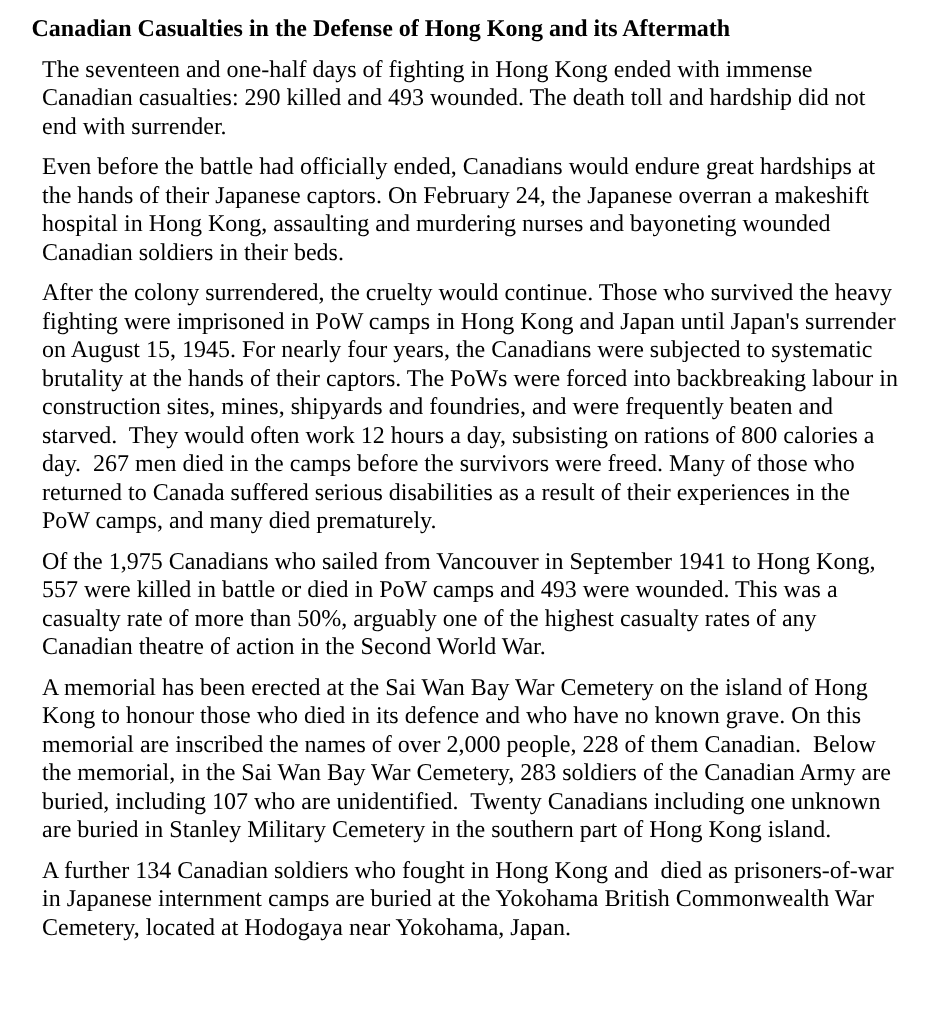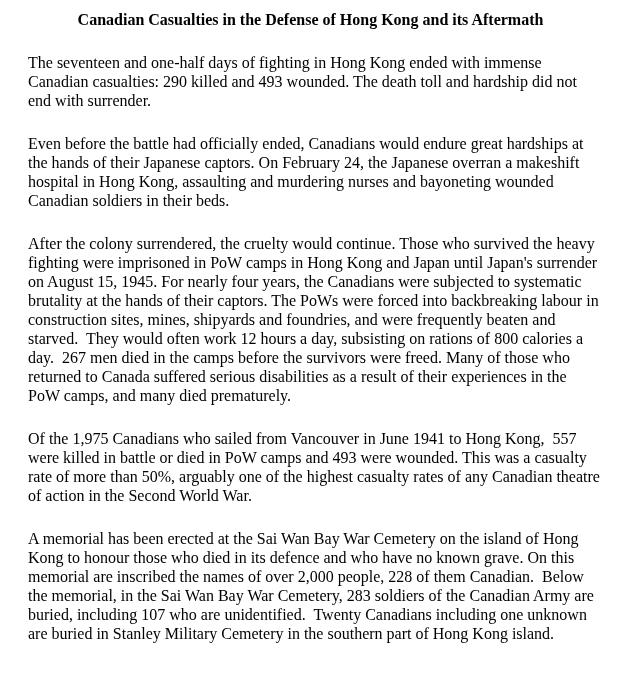--- a/index.html
+++ b/index.html
@@ -15,37 +15,38 @@
     background: #ffffff;
     color: #000000;
     font-family: "Liberation Serif", "DejaVu Serif", serif;
     font-size: 16px;
     padding: 8px 21px 0 28px;
     overflow: hidden;
   }
   .doc-title {
     font-size: 16px;
     font-weight: bold;
-    text-align: center;
+    text-align: left;
     margin: 2px 0 0 0;
     line-height: 19px;
     
     margin-left: -7px;
   }
   .doc-body p {
-    margin: 24px 0 0 0;
+    margin: 8px 0 0 0;
     line-height: 19px;
     white-space: pre-wrap; 
   }
 </style>
 </head>
 <body>
 
 <div class="page">
   <h1 class="doc-title">Canadian Casualties in the Defense of Hong Kong and its Aftermath</h1>
   <div class="doc-body">
       <p>The seventeen and one-half days of fighting in Hong Kong ended with immense Canadian casualties: 290 killed and 493 wounded. The death toll and hardship did not end with surrender.</p>
       <p>Even before the battle had officially ended, Canadians would endure great hardships at the hands of their Japanese captors. On February 24, the Japanese overran a makeshift hospital in Hong Kong, assaulting and murdering nurses and bayoneting wounded Canadian soldiers in their beds.</p>
       <p>After the colony surrendered, the cruelty would continue. Those who survived the heavy fighting were imprisoned in PoW camps in Hong Kong and Japan until Japan's surrender on August 15, 1945. For nearly four years, the Canadians were subjected to systematic brutality at the hands of their captors. The PoWs were forced into backbreaking labour in construction sites, mines, shipyards and foundries, and were frequently beaten and starved.  They would often work 12 hours a day, subsisting on rations of 800 calories a day.  267 men died in the camps before the survivors were freed. Many of those who returned to Canada suffered serious disabilities as a result of their experiences in the PoW camps, and many died prematurely.</p>
-      <p>Of the 1,975 Canadians who sailed from Vancouver in June 1941 to Hong Kong,  557 were killed in battle or died in PoW camps and 493 were wounded. This was a casualty rate of more than 50%, arguably one of the highest casualty rates of any Canadian theatre of action in the Second World War.</p>
+      <p>Of the 1,975 Canadians who sailed from Vancouver in September 1941 to Hong Kong,  557 were killed in battle or died in PoW camps and 493 were wounded. This was a casualty rate of more than 50%, arguably one of the highest casualty rates of any Canadian theatre of action in the Second World War.</p>
       <p>A memorial has been erected at the Sai Wan Bay War Cemetery on the island of Hong Kong to honour those who died in its defence and who have no known grave. On this memorial are inscribed the names of over 2,000 people, 228 of them Canadian.  Below the memorial, in the Sai Wan Bay War Cemetery, 283 soldiers of the Canadian Army are buried, including 107 who are unidentified.  Twenty Canadians including one unknown are buried in Stanley Military Cemetery in the southern part of Hong Kong island.</p>
+      <p>A further 134 Canadian soldiers who fought in Hong Kong and  died as prisoners-of-war in Japanese internment camps are buried at the Yokohama British Commonwealth War Cemetery, located at Hodogaya near Yokohama, Japan.</p>
     </div>
 </div>
 
 </body></html>

